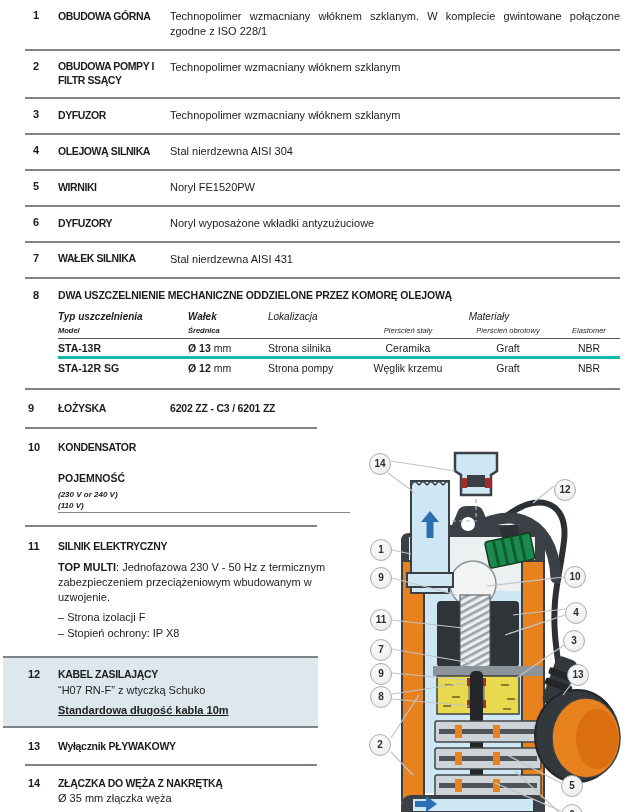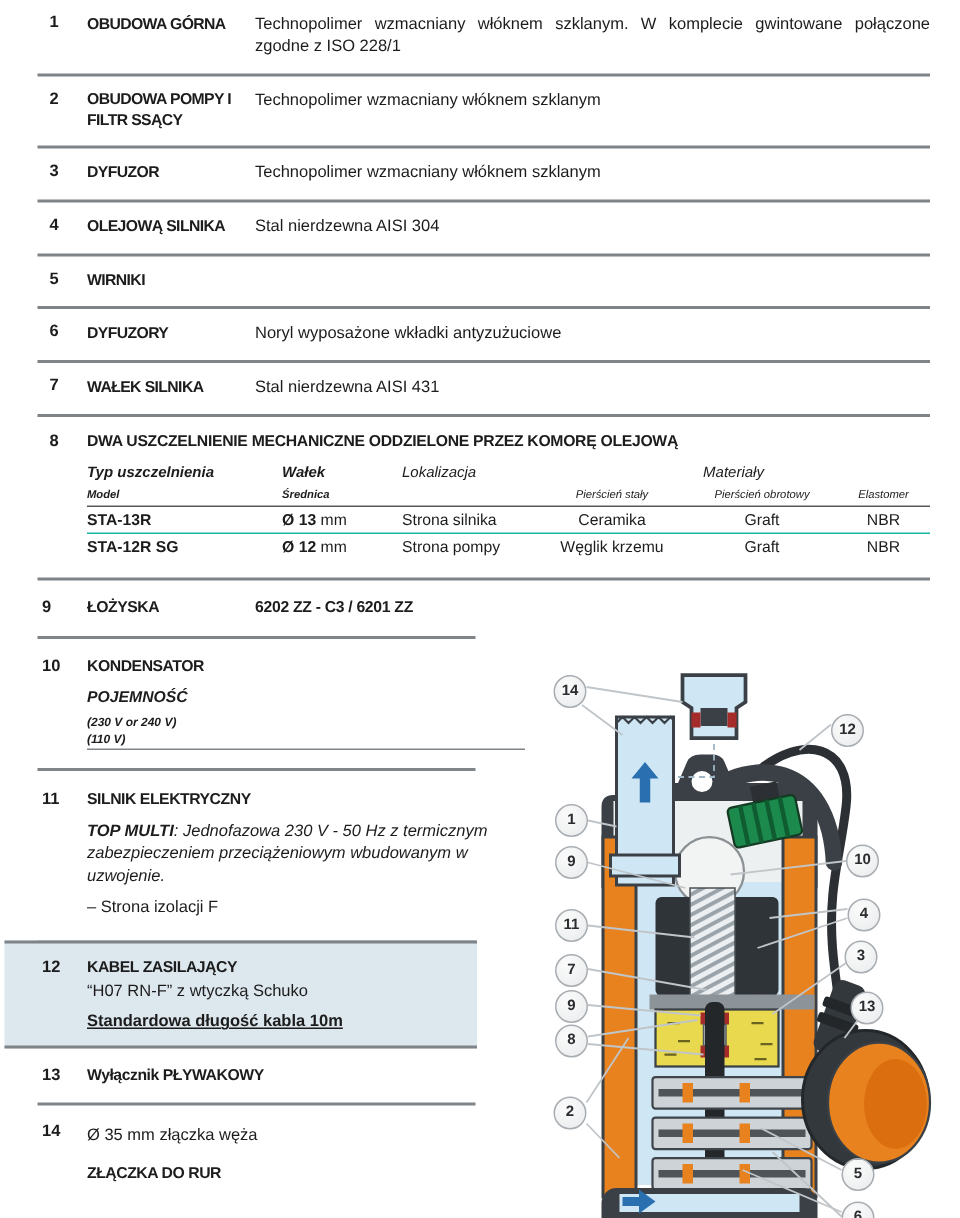--- a/index.html
+++ b/index.html
@@ -22,38 +22,38 @@
   .st-row { display:flex; align-items:center; }
   .st-c1 { width:130px; } .st-c2 { width:80px; } .st-c3 { width:90px; }
   .st-c4 { width:100px; text-align:center; } .st-c5 { width:100px; text-align:center; } .st-c6 { width:62px; text-align:center; }
   .st-top { font-size:10px; font-style:italic; }
   .st-top.b { font-weight:bold; }
   .st-group { font-size:10px; font-style:italic; text-align:center; width:262px; }
   .st-sub { font-size:7.5px; font-style:italic; padding:4px 0 3px 0; }
   .st-sub.b { font-weight:bold; }
   .st-subrow { border-bottom:1.5px solid #55595c; }
   .st-data { padding:3px 0 2px 0; }
-  .st-data1 { border-bottom:1px solid #14b8a6; }
+  .st-data1 { border-bottom:3px solid #14b8a6; }
   .bold { font-weight:bold; }
 
   
   .bottom { position:relative; }
   .left-col { width:355px; }
   .lrow { margin-left:25px; width:292px; border-bottom:2px solid #7e8487; }
   .lrow-flex { display:flex; align-items:flex-start; }
   .lnum { width:33px; padding-left:3px; font-size:11px; font-weight:bold; flex-shrink:0; }
   .lname { font-size:10.5px; font-weight:bold; letter-spacing:-0.3px; }
   .lbody { flex:1; }
   .sub-indent { margin-left:33px; }
-  .cap-label { font-size:10.5px; font-weight:bold; font-style:italic; margin-top:9px; }
+  .cap-label { font-size:10.5px; font-weight:bold; margin-top:19px; }
   .cap-head { display:flex; border-bottom:1.5px solid #7e8487; margin-top:6px; width:292px;flex-direction:column; }
   .cap-head div { font-size:8px; font-weight:bold; font-style:italic; padding-bottom:2px; }
   .cap-c1 { width:117px; } .cap-c2 { width:120px; }
   .cap-vals { display:flex; padding-top:3px; font-size:11px; }
-  .motor-par { font-size:11px; line-height:1.38; margin-top:8px; width:296px;font-style:italic; }
+  .motor-par { font-size:11px; line-height:1.38; margin-top:8px; width:296px; }
   .motor-bullets { font-size:11px; line-height:1.45; margin-top:5px; }
   .hl-block { margin-left:3px; width:315px; background:#dde7ee; border-top:2px solid #7e8487; border-bottom:2px solid #7e8487; padding:10px 0 10px 22px; margin-top:-2px; }
   .hl-inner { display:flex; }
   .cable-line1 { font-size:11px; margin-top:4px; }
   .cable-line2 { font-size:11px; font-weight:bold; text-decoration:underline; margin-top:8px; }
   .r13 { padding:12px 0 12px 0; }
   .r14 { border-bottom:none; padding:11px 0 0 0; }
   .small-desc { font-size:11px; line-height:1.35; margin-top:2px; }
   .block-gap { margin-top:11px; }
 
@@ -86,20 +86,21 @@
     <div class="desc">Technopolimer wzmacniany włóknem szklanym</div>
   </div>
   <div class="spec-row">
     <div class="num">4</div>
     <div class="name">OLEJOWĄ SILNIKA</div>
     <div class="desc">Stal nierdzewna AISI 304</div>
   </div>
   <div class="spec-row">
     <div class="num">5</div>
     <div class="name">WIRNIKI</div>
+    <div class="desc">Noryl FE1520PW</div>
   </div>
   <div class="spec-row">
     <div class="num">6</div>
     <div class="name">DYFUZORY</div>
     <div class="desc">Noryl wyposażone wkładki antyzużuciowe</div>
   </div>
   <div class="spec-row">
     <div class="num">7</div>
     <div class="name">WAŁEK SILNIKA</div>
     <div class="desc">Stal nierdzewna AISI 431</div>
@@ -169,20 +170,21 @@
 
       <div class="lrow" style="padding:13px 0 14px 0;">
         <div class="lrow-flex">
           <div class="lnum">11</div>
           <div class="lname">SILNIK ELEKTRYCZNY</div>
         </div>
         <div class="sub-indent">
           <div class="motor-par"><span class="bold">TOP MULTI</span><span>: Jednofazowa  230 V - 50 Hz z termicznym zabezpieczeniem przeciążeniowym wbudowanym w uzwojenie.</span></div>
           <div class="motor-bullets">
             <div>– Strona izolacji F</div>
+            <div>– Stopień ochrony: IP X8</div>
           </div>
         </div>
       </div>
 
       <div class="hl-block">
         <div class="hl-inner">
           <div class="lnum">12</div>
           <div class="lbody">
             <div class="lname">KABEL ZASILAJĄCY</div>
             <div class="cable-line1">“H07 RN-F” z wtyczką Schuko</div>
@@ -192,20 +194,21 @@
       </div>
 
       <div class="lrow lrow-flex r13">
         <div class="lnum">13</div>
         <div class="lname">Wyłącznik PŁYWAKOWY</div>
       </div>
 
       <div class="lrow lrow-flex r14">
         <div class="lnum">14</div>
         <div class="lbody">
+          <div class="lname">ZŁĄCZKA DO WĘŻA Z NAKRĘTKĄ</div>
           <div class="small-desc">Ø 35 mm złączka węża</div>
           <div class="lname block-gap">ZŁĄCZKA DO RUR</div>
 
         </div>
       </div>
     </div>
 
     <div class="diagram">
       <svg width="285" height="417" viewBox="0 0 285 417">
         <defs>

